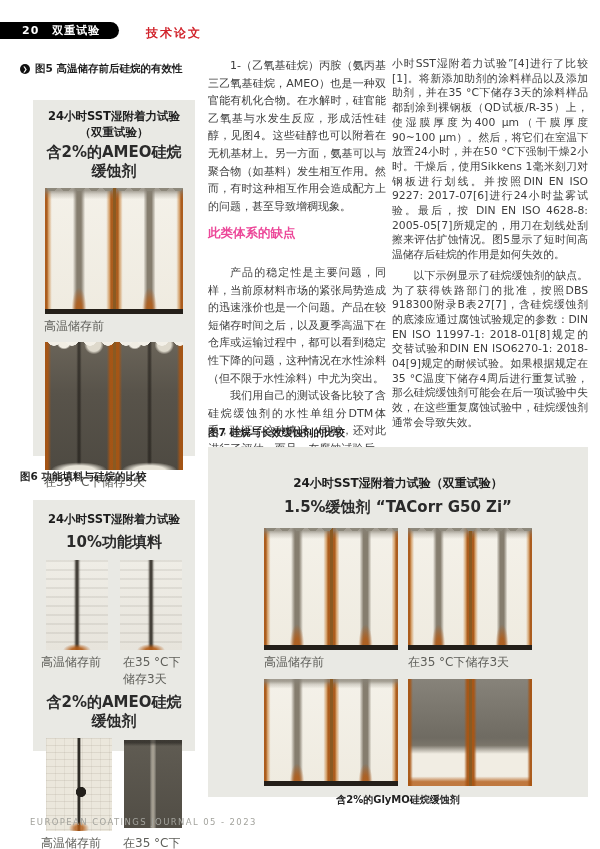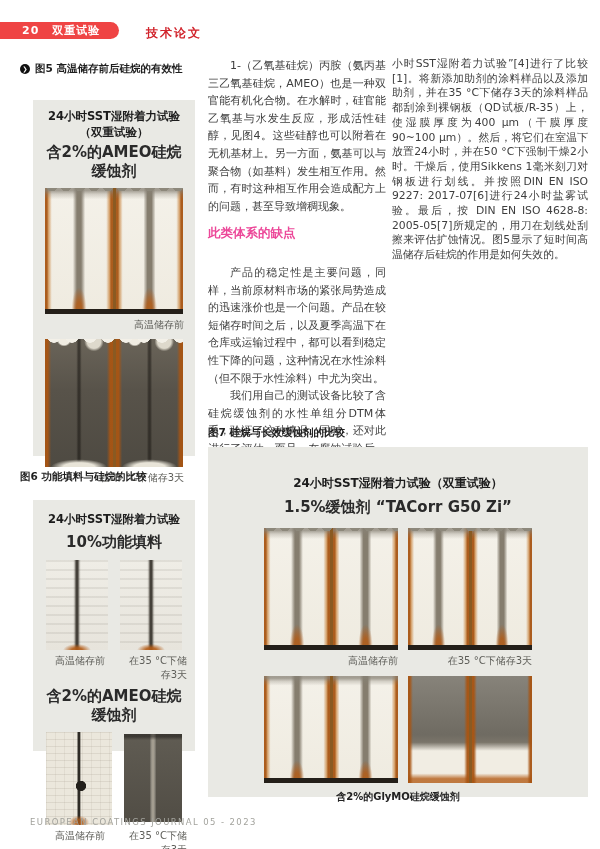--- a/index.html
+++ b/index.html
@@ -4,42 +4,42 @@
 <style>
   * { margin:0; padding:0; box-sizing:border-box; }
   html,body { background:#fff; }
   .page {
     position:relative; width:600px; height:849px; background:#ffffff;
     font-family:"DejaVu Sans", sans-serif; color:#3b3b3b; overflow:hidden;
   }
   
   .badge {
     position:absolute; left:0; top:22px; height:17px;
-    background:#ef4444; border-radius:0 9px 9px 0;
+    background:#000000; border-radius:0 9px 9px 0;
     color:#fff; display:flex; align-items:center; gap:13px;
     padding:0 19px 0 22px; font-size:11px; font-weight:bold; letter-spacing:1px;
   }
   .article-type {
     position:absolute; left:146px; top:25px; color:#d1232b;
     font-size:12px; font-weight:bold; letter-spacing:2px;
   }
   
   .fig-label {
     position:absolute; font-size:10.5px; font-weight:bold; color:#1e1e1e;
     display:flex; align-items:center; gap:5px; white-space:nowrap;
   }
   .bullet-icon {
     width:10px; height:10px; border-radius:50%; background:#101010; color:#fff;
     font-size:6px; line-height:10px; text-align:center; flex:0 0 auto;
   }
   
   .figbox { position:absolute; background:#e9e9e4; }
   .fig-title { font-size:11.5px; font-weight:bold; color:#1c1c1c; text-align:center; line-height:1.35; }
   .fig-sub   { font-size:15px;  font-weight:bold; color:#2a2a2a; text-align:center; }
-  .caption   { font-size:10px; color:#5e5e59; text-align:right; }
+  .caption   { font-size:12px; color:#5e5e59; text-align:left; }
   
   .photo { position:relative; display:flex; gap:3px; background:#8a5a22; margin:0 auto; }
   .photo .pnl { flex:1; position:relative; }
   .photo.btm-dark::after {
     content:""; position:absolute; left:0; right:0; bottom:0; height:5px;
     background:#241f19; z-index:3;
   }
   .photo.scallop-gray::before {
     content:""; position:absolute; top:0; left:0; right:0; height:10px; z-index:2;
     background:radial-gradient(circle 7px at 7px -2px, #8d887b 74%, rgba(141,136,123,0) 78%) repeat-x;
@@ -198,20 +198,21 @@
 
   <div class="col" id="col1">
     <p>1-（乙氧基硅烷）丙胺（氨丙基三乙氧基硅烷，AMEO）也是一种双官能有机化合物。在水解时，硅官能乙氧基与水发生反应，形成活性硅醇，见图4。这些硅醇也可以附着在无机基材上。另一方面，氨基可以与聚合物（如基料）发生相互作用。然而，有时这种相互作用会造成配方上的问题，甚至导致增稠现象。</p>
     <div class="red-heading">此类体系的缺点</div>
     <p>产品的稳定性是主要问题，同样，当前原材料市场的紧张局势造成的迅速涨价也是一个问题。产品在较短储存时间之后，以及夏季高温下在仓库或运输过程中，都可以看到稳定性下降的问题，这种情况在水性涂料（但不限于水性涂料）中尤为突出。</p>
     <p>我们用自己的测试设备比较了含硅烷缓蚀剂的水性单组分DTM体系，验证了这种情况。同时，还对此进行了评估，而且，在腐蚀试验后，根据扩蚀的情况，采用“24</p>
   </div>
 
   <div class="col" id="col2">
     <p class="noindent">小时SST湿附着力试验”[4]进行了比较[1]。将新添加助剂的涂料样品以及添加助剂，并在35 °C下储存3天的涂料样品都刮涂到裸钢板（QD试板/R-35）上，使湿膜厚度为400 μm（干膜厚度90~100 μm）。然后，将它们在室温下放置24小时，并在50 °C下强制干燥2小时。干燥后，使用Sikkens 1毫米刻刀对钢板进行划线。并按照DIN EN ISO 9227: 2017-07[6]进行24小时盐雾试验。最后，按 DIN EN ISO 4628-8: 2005-05[7]所规定的，用刀在划线处刮擦来评估扩蚀情况。图5显示了短时间高温储存后硅烷的作用是如何失效的。</p>
+    <p class="para2">以下示例显示了硅烷缓蚀剂的缺点。为了获得铁路部门的批准，按照DBS 918300附录B表27[7]，含硅烷缓蚀剂的底漆应通过腐蚀试验规定的参数：DIN EN ISO 11997-1: 2018-01[8]规定的交替试验和DIN EN ISO6270-1: 2018-04[9]规定的耐候试验。如果根据规定在35 °C温度下储存4周后进行重复试验，那么硅烷缓蚀剂可能会在后一项试验中失效，在这些重复腐蚀试验中，硅烷缓蚀剂通常会导致失效。</p>
   </div>
 
   <div class="fig-label" id="fig7-label">
     <span>图7 硅烷与长效缓蚀剂的比较</span>
   </div>
   <div class="figbox" id="fig7-box">
     <div class="fig-title">24小时SST湿附着力试验（双重试验）</div>
     <div class="fig-sub">1.5%缓蚀剂 “TACorr G50 Zi”</div>
     <div class="fig7-row" id="fig7-row-1">
       <div class="wrap ph-wide">

